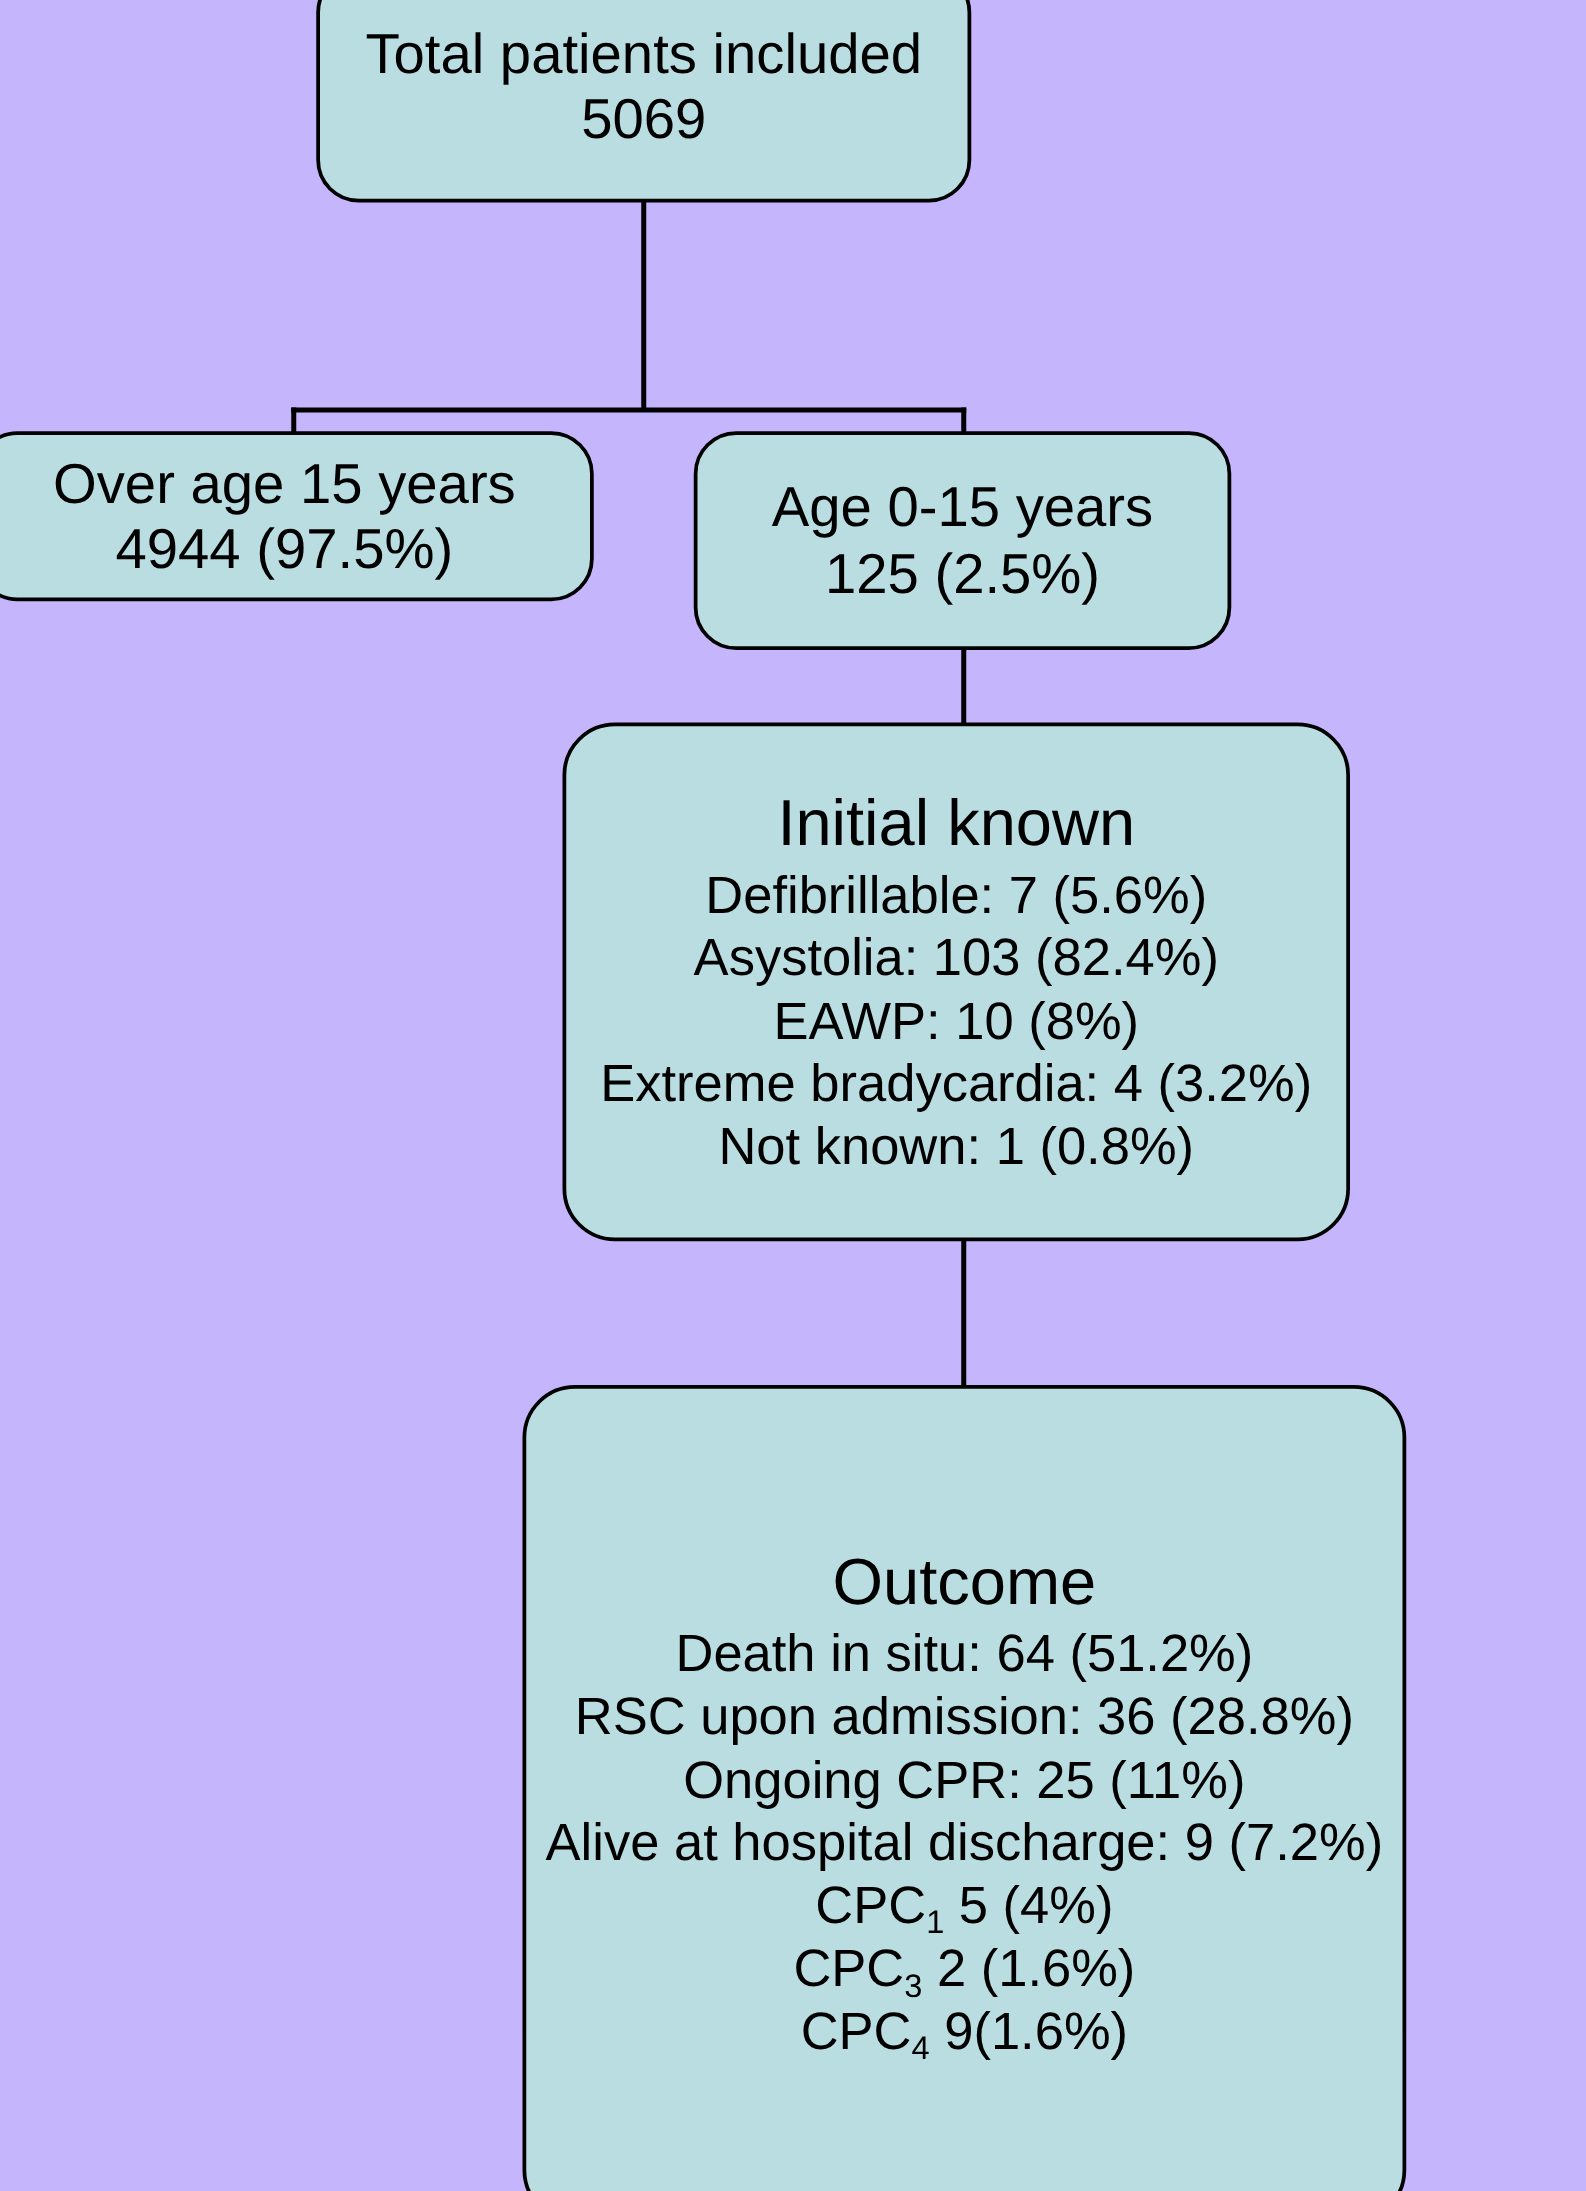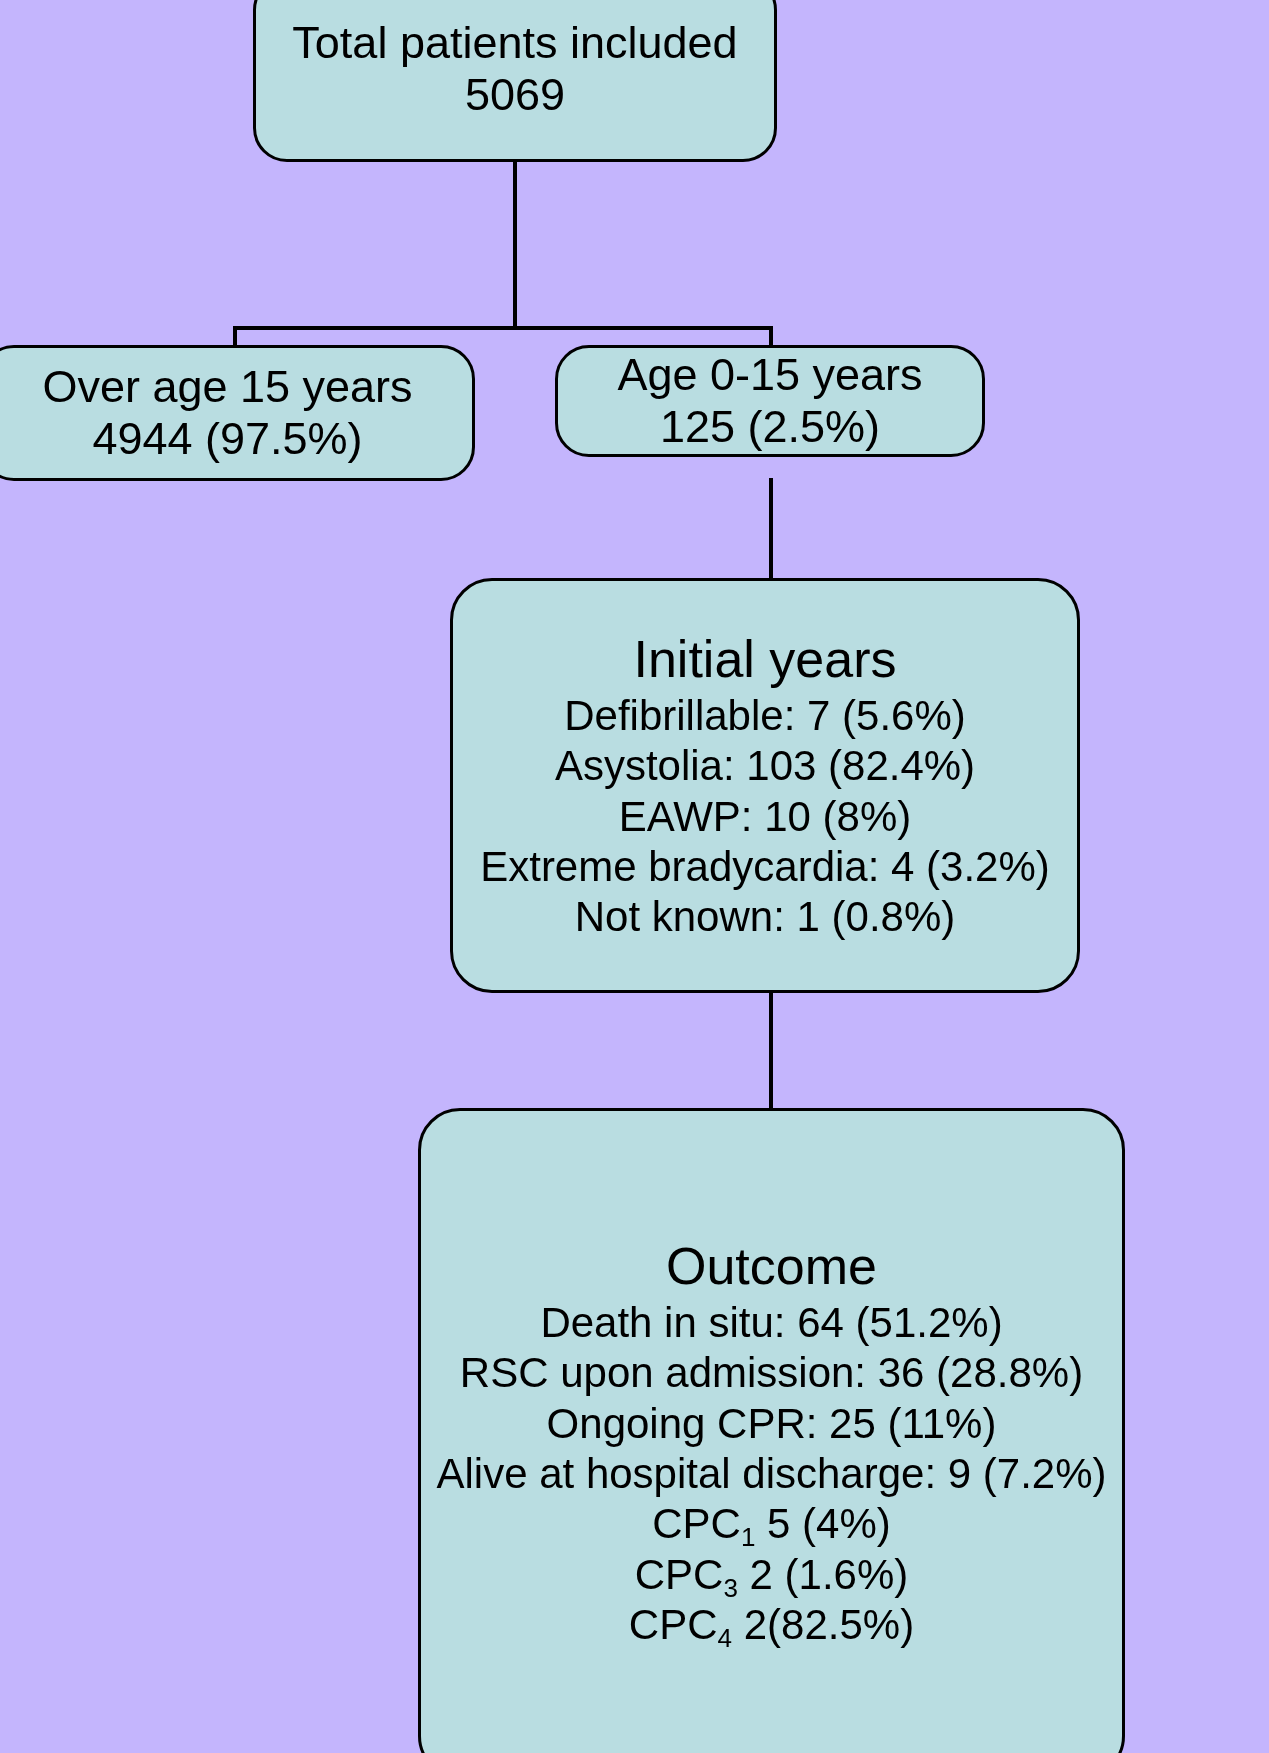--- a/index.html
+++ b/index.html
@@ -44,21 +44,21 @@
     white-space: nowrap;
   }
   .node .headline {
     font-size: 52px;
     line-height: 1.2;
     white-space: nowrap;
   }
   
   #node-total     { left: 253px;  top: -24px;   width: 524px;  height: 186px; border-radius: 34px; }
   #node-over15    { left: -20px;  top: 345px;   width: 495px;  height: 136px; border-radius: 34px; }
-  #node-age015    { left: 555px;  top: 345px;   width: 430px;  height: 112px; border-radius: 34px; }
+  #node-age015    { left: 555px;  top: 345px;   width: 430px;  height: 175px; border-radius: 34px; }
   #node-rhythm    { left: 450px;  top: 578px;   width: 630px;  height: 415px; border-radius: 42px; }
   #node-outcome   { left: 418px;  top: 1108px;  width: 707px;  height: 670px; border-radius: 42px; }
 
   .conn {
     position: absolute;
     background: #000000;
     z-index: 1;
   }
   .v { width: 4px; }
   .h { height: 4px; }
@@ -95,38 +95,38 @@
     <div class="title">Over age 15 years</div>
     <div class="title">4944 (97.5%)</div>
   </div>
 
   <div class="node" id="node-age015">
     <div class="title">Age 0-15 years</div>
     <div class="title">125 (2.5%)</div>
   </div>
 
   <div class="node" id="node-rhythm">
-    <div class="headline">Initial years</div>
+    <div class="headline">Initial known</div>
     <div class="line">Defibrillable: 7 (5.6%)</div>
     <div class="line">Asystolia: 103 (82.4%)</div>
     <div class="line">EAWP: 10 (8%)</div>
     <div class="line">Extreme bradycardia: 4 (3.2%)</div>
     <div class="line">Not known: 1 (0.8%)</div>
   </div>
 
   <div class="node" id="node-outcome">
     <div class="headline">Outcome</div>
     <div class="line">Death in situ: 64 (51.2%)</div>
     <div class="line">RSC upon admission: 36 (28.8%)</div>
     <div class="line">Ongoing CPR: 25 (11%)</div>
     <div class="line">Alive at hospital discharge: 9 (7.2%)</div>
     <div class="line">
       <span>CPC</span><sub>1</sub><span> 5 (4%)</span>
     </div>
     <div class="line">
       <span>CPC</span><sub>3</sub><span> 2 (1.6%)</span>
     </div>
     <div class="line">
-      <span>CPC</span><sub>4</sub><span> 2(82.5%)</span>
+      <span>CPC</span><sub>4</sub><span> 9(1.6%)</span>
     </div>
   </div>
 
 </div>
 
 </body></html>

